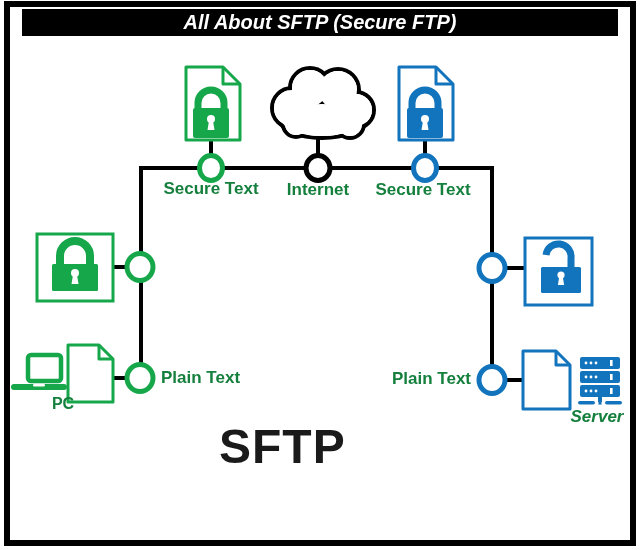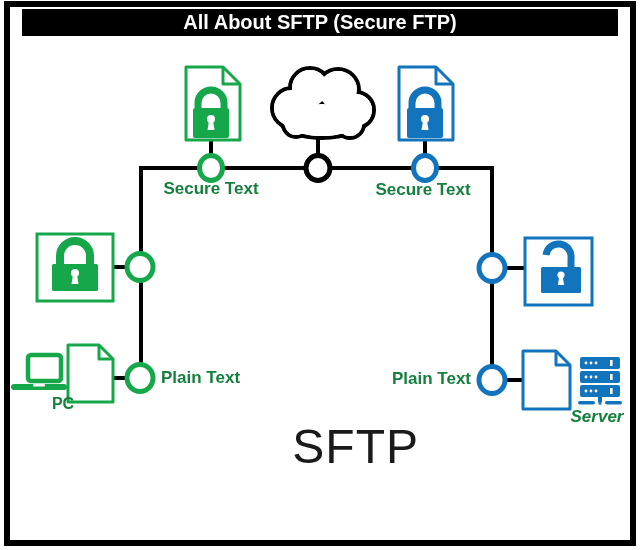--- a/index.html
+++ b/index.html
@@ -7,29 +7,29 @@
     --blue:#1274BC;
     --ink:#000000;
     --banner-bg:#000000;
     --banner-fg:#FFFFFF;
   }
   *{margin:0;padding:0;box-sizing:border-box;}
   body{background:#ffffff;font-family:"Liberation Sans", sans-serif;}
   .canvas{position:relative;width:640px;height:550px;background:#fff;overflow:hidden;}
   .frame{position:absolute;left:4px;top:1px;right:4px;bottom:4px;border:6px solid var(--ink);}
   .banner{position:absolute;left:22px;width:596px;background:var(--banner-bg);color:var(--banner-fg);
-          display:flex;align-items:center;justify-content:center;font-weight:bold;}
+          display:flex;align-items:center;justify-content:center;font-weight:bold;font-style:italic;}
   .banner.top{top:9px;height:27px;font-size:20px;}
   .banner.bottom{top:512px;height:25px;font-size:17px;}
   svg.diagram{position:absolute;left:0;top:0;}
   .lbl{position:absolute;font-weight:bold;color:#15803d;font-size:17px;white-space:nowrap;}
   .ctr{text-align:center;}
   .rgt{text-align:right;}
-  .sftp-acronym{position:absolute;left:219px;top:419px;width:200px;text-align:right;
-                font-size:48px;font-weight:normal;color:#1a1a1a;letter-spacing:1px;}
+  .sftp-acronym{position:absolute;left:219px;top:419px;width:200px;text-align:left;
+                font-size:48px;font-weight:bold;color:#1a1a1a;letter-spacing:1px;}
   .sftp-full{position:absolute;left:159px;top:474px;width:320px;text-align:center;
              font-size:19px;font-weight:bold;color:#1a1a1a;}
   
   .fN{fill:none}.fW{fill:#fff}.fG{fill:var(--green)}.fB{fill:var(--blue)}
   .sG{stroke:var(--green)}.sB{stroke:var(--blue)}.sK{stroke:var(--ink)}
 </style>
 </head>
 <body>
 
 <div class="canvas">
@@ -155,20 +155,21 @@
       <ellipse class="sK" cx="318" cy="168" rx="12" ry="12.5"></ellipse>
       <ellipse class="sB" cx="425" cy="168" rx="11.5" ry="12.5"></ellipse>
       <ellipse class="sG" cx="140" cy="267" rx="13" ry="13.5"></ellipse>
       <ellipse class="sG" cx="140" cy="378" rx="13" ry="13.5"></ellipse>
       <ellipse class="sB" cx="492" cy="268" rx="13" ry="13.5"></ellipse>
       <ellipse class="sB" cx="492" cy="380" rx="13" ry="13.5"></ellipse>
     </g>
   </svg>
 
   <div class="lbl ctr" style="left:146px;top:179px;width:130px;">Secure Text</div>
+  <div class="lbl ctr" style="left:258px;top:180px;width:120px;">Internet</div>
   <div class="lbl ctr" style="left:363px;top:180px;width:120px;">Secure Text</div>
   <div class="lbl" style="left:161px;top:368px;">Plain Text</div>
   <div class="lbl rgt" style="left:330px;top:369px;width:141px;">Plain Text</div>
   <div class="lbl ctr" style="left:43px;top:395px;width:40px;font-size:16px;">PC</div>
   <div class="lbl ctr" style="left:563px;top:407px;width:68px;font-style:italic;">Server</div>
 
   <div class="sftp-acronym">SFTP</div>
 
 
 </div>

